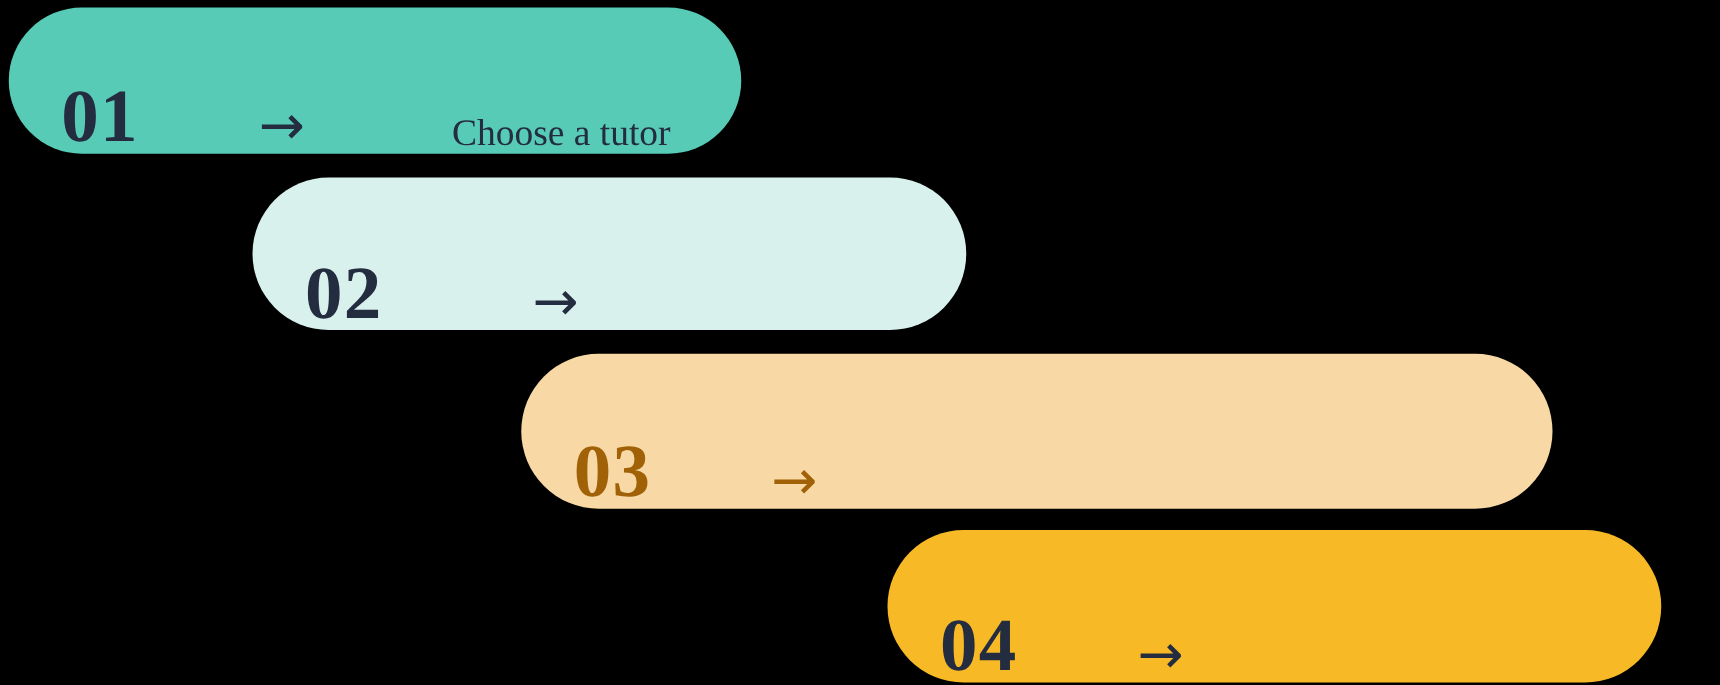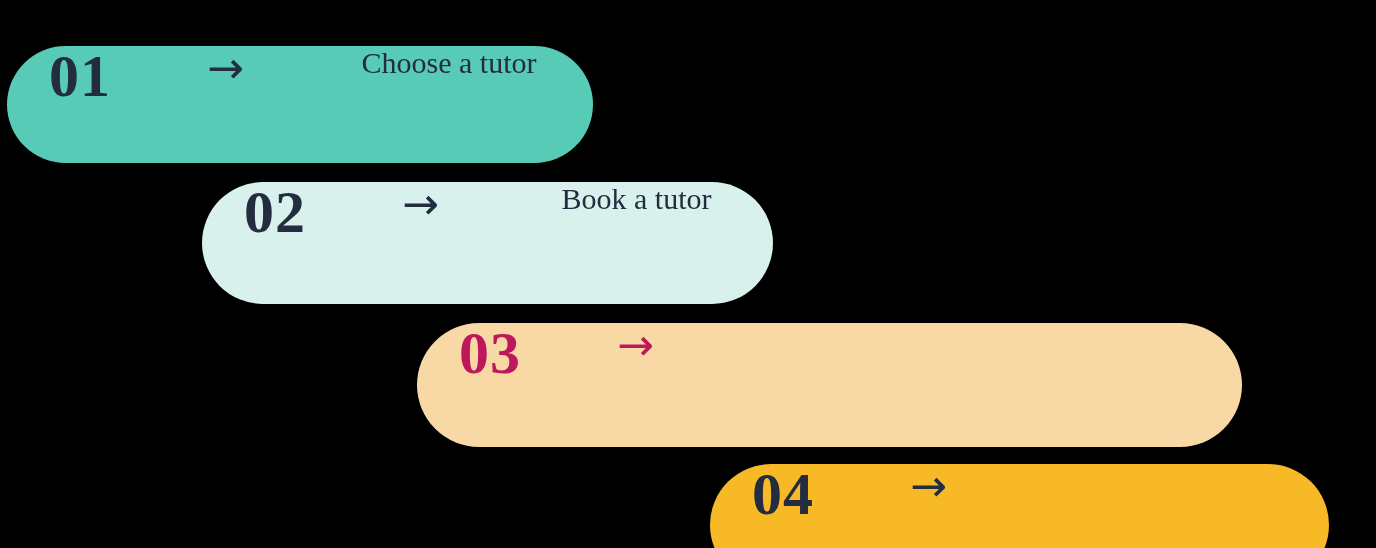--- a/index.html
+++ b/index.html
@@ -11,25 +11,24 @@
     position: relative;
     width: 1376px;
     height: 548px;
     overflow: hidden;
     background: #000000;
     font-family: "Liberation Serif", serif;
   }
   .pill {
     position: absolute;
     display: flex;
-    align-items: flex-start;
+    align-items: flex-end;
     box-sizing: border-box;
     border-radius: 70px;
     padding: 0 42px;
-    margin-top: 40px;
   }
   .num {
     flex: 0 0 158px;
     font-size: 60px;
     font-weight: 700;
     letter-spacing: 1px;
     line-height: 1;
   }
   .arrow {
     flex: 0 0 52px;
@@ -52,27 +51,26 @@
 <body>
 
 <div class="canvas">
 
     <div class="pill" style="left: 7px; top: 6px; width: 586px; height: 117px; background: rgb(87, 203, 181); color: rgb(36, 44, 64);">
       <span class="num">01</span>
       <span class="arrow">→</span>
       <span class="label">Choose a tutor</span>
     </div>
 
-    <div class="pill" style="left: 202px; top: 142px; width: 571px; height: 122px; background: rgb(216, 241, 236); color: rgb(36, 44, 64);">
+    <div class="pill" style="left: 202px; top: 142px; width: 571px; height: 122px; background: rgb(216, 241, 236); color: rgb(36, 44, 64); gap: 24px;">
       <span class="num">02</span>
       <span class="arrow">→</span>
-      <span class="label">Book a tutor</span>
     </div>
 
-    <div class="pill" style="left: 417px; top: 283px; width: 825px; height: 124px; background: rgb(248, 217, 165); color: #be185d;">
+    <div class="pill" style="left: 417px; top: 283px; width: 825px; height: 124px; background: rgb(248, 217, 165); color: #a16207;">
       <span class="num">03</span>
       <span class="arrow">→</span>
     </div>
 
     <div class="pill" style="left: 710px; top: 424px; width: 619px; height: 122px; background: rgb(247, 186, 38); color: rgb(36, 44, 64);">
       <span class="num">04</span>
       <span class="arrow">→</span>
     </div>
   </div>
 

